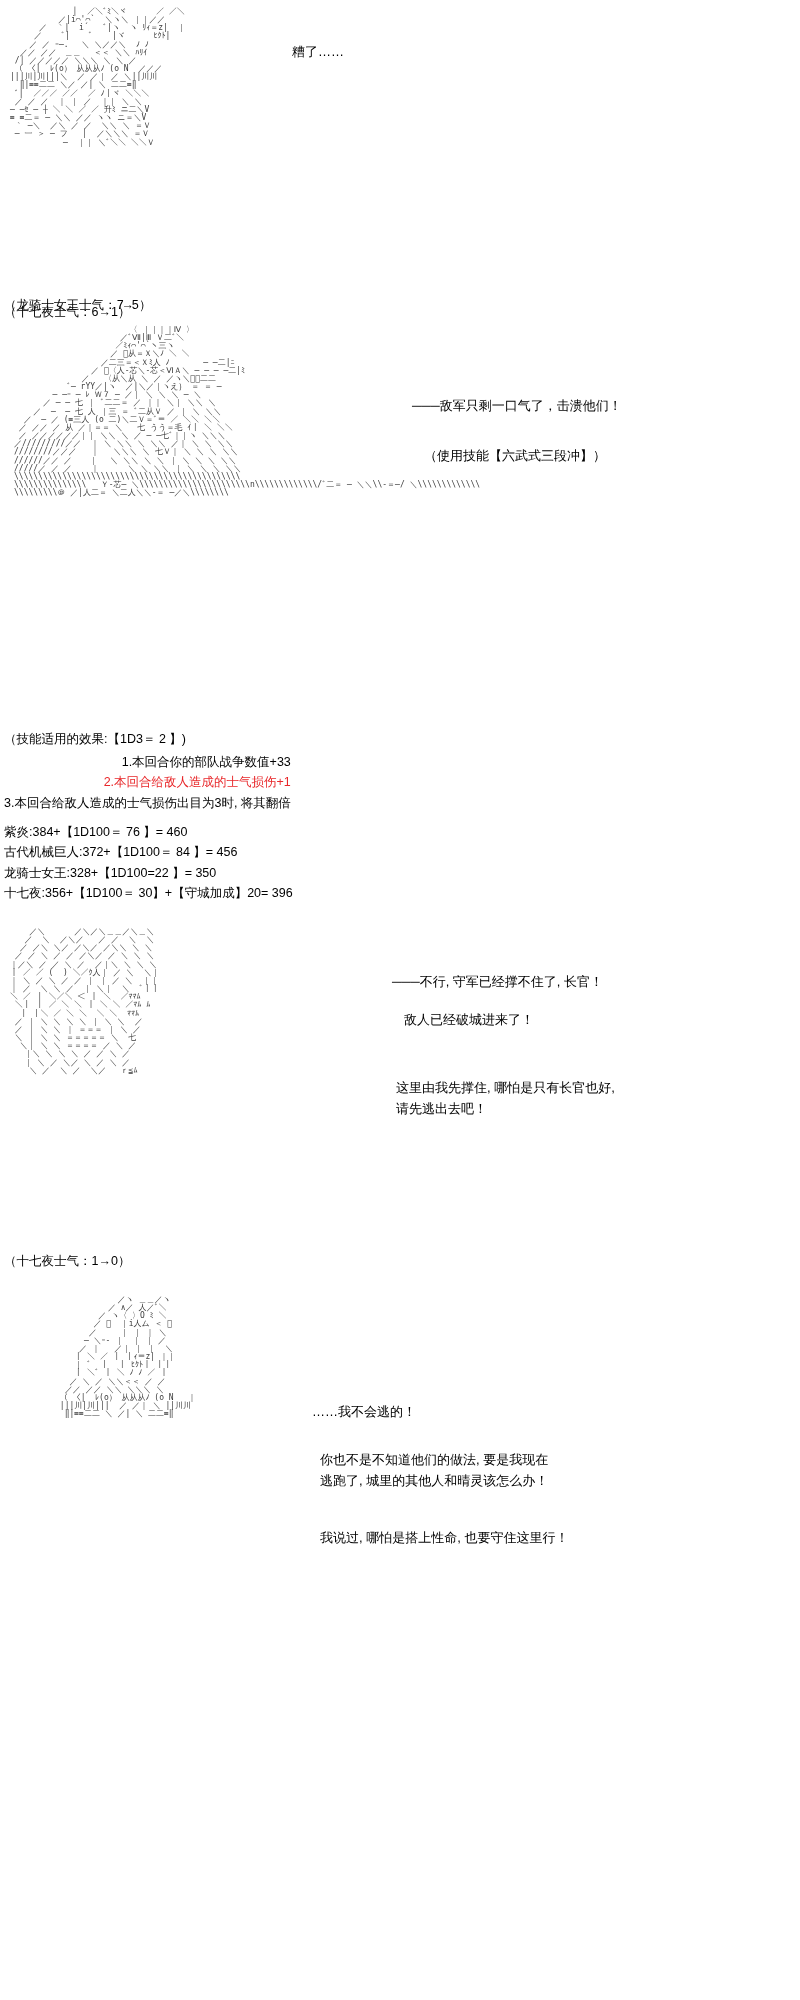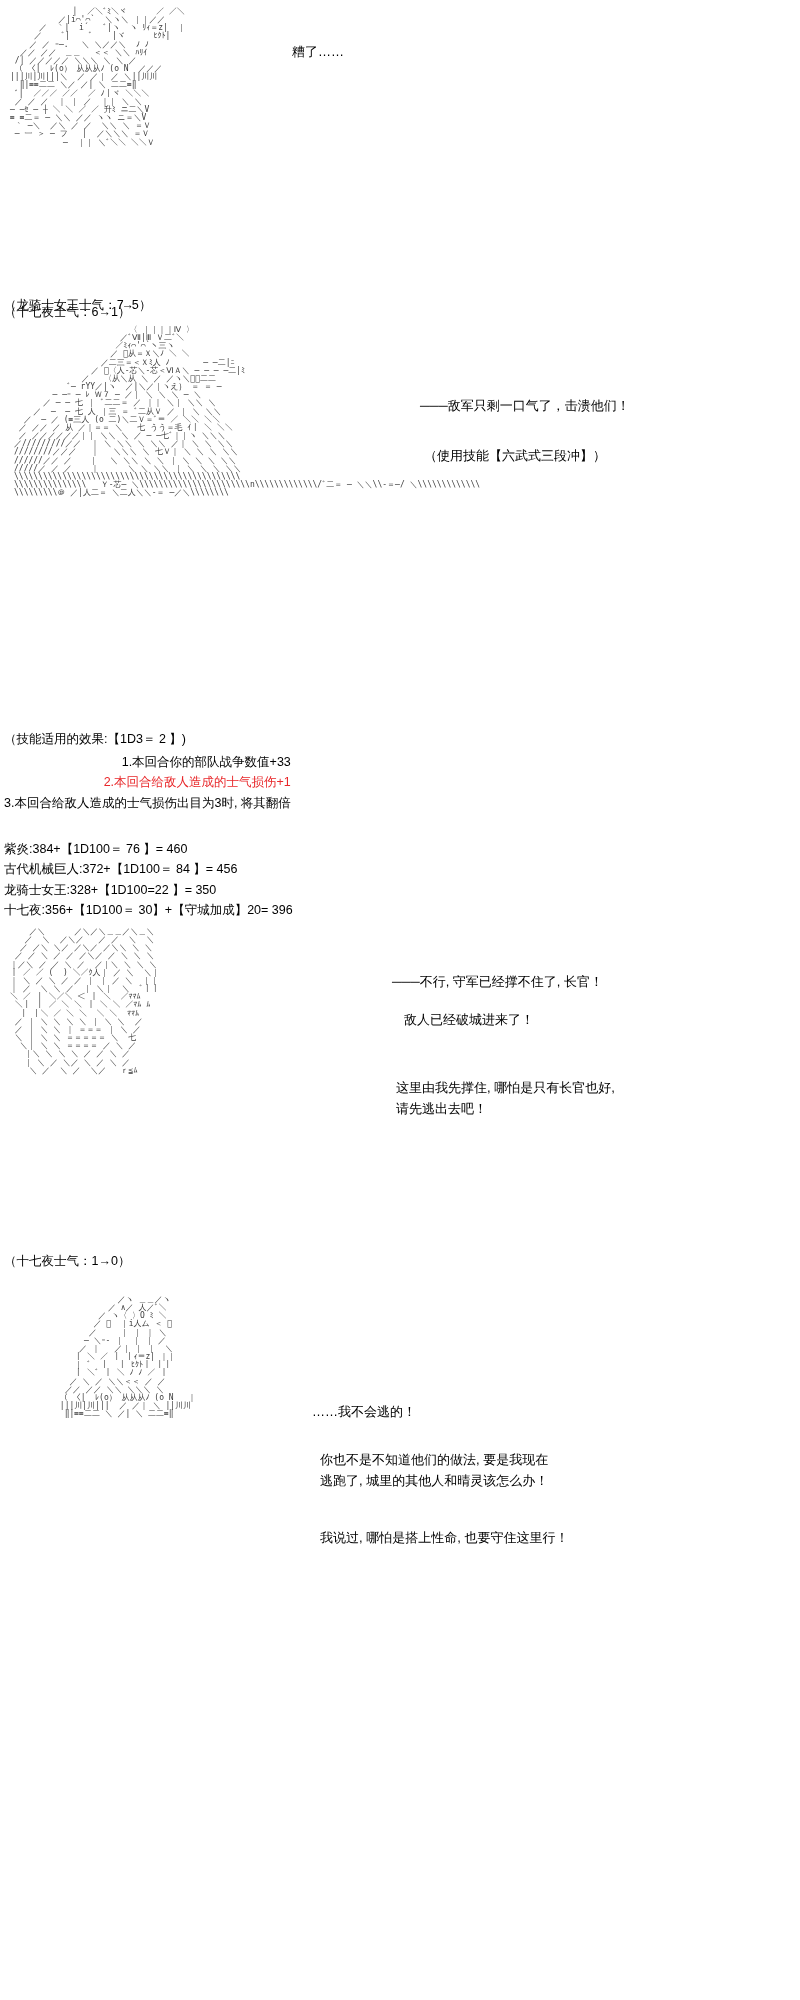--- a/index.html
+++ b/index.html
@@ -49,21 +49,20 @@
     color: #e8272a;
   }
   .effects-list {
     font-size: 12.5px;
     line-height: 1.62;
     text-align: right;
   }
   .rolls {
     font-size: 12.5px;
     line-height: 1.62;
-    margin-top: 17px;
   }
 </style>
 </head>
 <body>
 
 <div class="page">
 
   <pre class="aa block" style="left:10px; top:0px; width:280px; font-size:8px;">             │  ／＼ﾞﾐ＼ヾ      ／ ／＼
           ／|i⌒'⌒`  ＼ヽ＼ ｜｜／／
       ／  ｀|  i´   ﾞ|ヽ  ヽ ﾘｨ＝z|  ｜
@@ -102,21 +101,21 @@
  ／ ／／ ／ 从 ／｜＝＝ ＼   七 うう＝毛 ｲ｜ ＼ ＼＼
  ／ ／／／／／／｜｜ ＼＼ ＼ ／ ─ ─七ﾞ｜｜ヽ ＼＼＼
 ／/////////／／  ｜ ＼ ＼＼ ＼ ＼＼ ／｜ ＼ ＼ ＼＼
 ////////／／／   ｜   ＼＼＼ ＼ 七Ｖ｜ ＼ ＼ ＼ ＼＼
 //////／／ ／ 　 ｜　 ＼ ＼＼ ＼ ＼ ｜ ＼ ＼ ＼ ＼＼
 /////／ ／ ／    ｜      ＼ ＼ ＼＼ ｜ ＼ ＼ ＼ ＼＼
 \\\\\\\\\\\\\\\\\\\\\\\\\\\\\\\\\\\\\\\\\\\\\\\
 \\\\\\\\\\\\\\\   Ｙ‐芯─ ＼\\\\\\\\\\\\\\\\\\\\\\\n\\\\\\\\\\\\\/ﾞ二＝ ─ ＼＼\\‐＝─/ ＼\\\\\\\\\\\\\
 \\\\\\\\\＠ ／|人二＝ ＼二人＼＼‐＝ ─／＼\\\\\\\\</pre>
 
-  <div class="dialogue block" style="left:412px; top:396px; width:330px;margin-left:8px;">───敌军只剩一口气了，击溃他们！</div>
+  <div class="dialogue block" style="left:412px; top:396px; width:330px;">───敌军只剩一口气了，击溃他们！</div>
 
   <div class="dialogue block" style="left:424px; top:446px; width:330px;">（使用技能【六武式三段冲】）</div>
 
   <div class="note block" style="left:4px; top:730px;">（技能适用的效果:【1D3＝ 2 】)</div>
 
   <div class="block effects-list" style="left:4px; top:752px;">
     <div>1.本回合你的部队战争数值+33</div>
     <div class="redline">2.本回合给敌人造成的士气损伤+1</div>
     <div>3.本回合给敌人造成的士气损伤出目为3时, 将其翻倍</div>
   </div>

